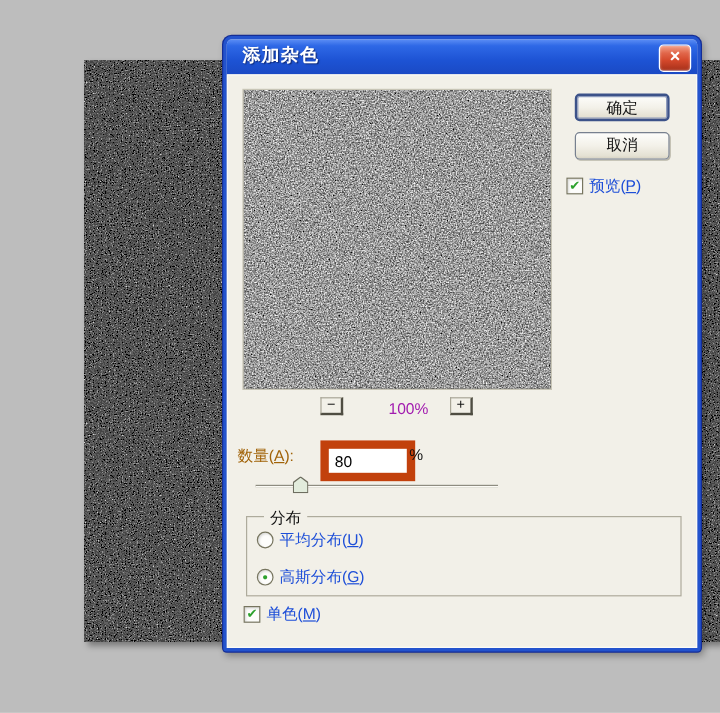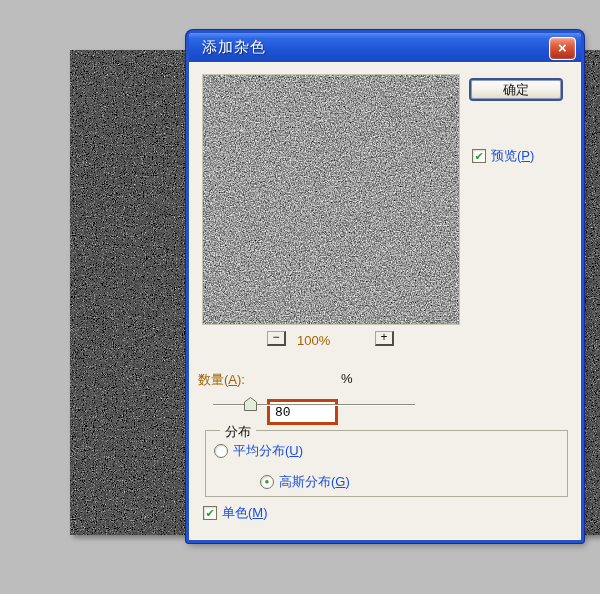--- a/index.html
+++ b/index.html
@@ -28,21 +28,21 @@
     background:#f2f0e8;
     box-shadow:0 0 0 1px #142d96, 2px 3px 6px rgba(0,0,0,.3);
   }
   #titlebar{
     height:29px;border-radius:4px 4px 0 0;
     background:linear-gradient(180deg,#5a8cf4 0%,#2e68e6 18%,#1d53d4 60%,#1a49c4 100%);
     position:relative;
     cursor:default;
   }
   #window-title{
-    color:#fff;font-weight:normal;font-size:15px;line-height:28px;
+    color:#fff;font-weight:bold;font-size:15px;line-height:28px;
     padding-left:13px;letter-spacing:1px;
     text-shadow:1px 1px 1px rgba(0,0,30,.5);
   }
   #close-btn{
     position:absolute;right:5px;top:4px;width:25px;height:21px;
     border:1px solid #fff;border-radius:4px;
     background:linear-gradient(180deg,#f4a28a 0%,#e1664a 30%,#d3472a 60%,#a5301a 100%);
     color:#fff;font-weight:bold;font-size:15px;line-height:19px;text-align:center;
     box-shadow:inset 0 0 2px rgba(255,255,255,.6);
     cursor:pointer;
@@ -63,50 +63,49 @@
     width:19px;height:15px;box-sizing:border-box;
     background:#f2f0e8;
     border:1px solid #a9a697;
     border-right:2px solid #4f4d42;
     border-bottom:2px solid #4f4d42;
     font-size:12px;line-height:11px;text-align:center;color:#111;
     cursor:pointer;
   }
   #zoom-out{left:78px;top:269px;}
   #zoom-in{left:186px;top:269px;}
-  #zoom-level{left:108px;top:271px;width:60px;text-align:left;font-size:13px;color:#a16207;}
+  #zoom-level{left:108px;top:271px;width:60px;text-align:right;font-size:13px;color:#a21caf;}
 
   
   #amount-label{left:9px;top:309px;font-size:13px;color:#a16207;}
   #amount-input{
     left:78px;top:305px;width:60px;height:20px;
-    border:3px solid #c2410c;background:#fff;
+    border:7px solid #c2410c;background:#fff;
     font-size:13px;padding:0 0 0 5px;
-    font-family:Liberation Mono, monospace;
-    margin-top:32px;
+    font-family:Liberation Sans, sans-serif;
   }
   #amount-unit{left:152px;top:309px;font-size:13px;color:#111;}
 
   
   #slider{left:24px;top:334px;width:202px;height:16px;cursor:pointer;}
   #slider-track{position:absolute;left:0;right:0;top:8px;height:1px;background:#8e8c80;border-bottom:1px solid #fcfbf6;}
   #slider-thumb{position:absolute;left:31px;top:1px;width:13px;height:14px;cursor:grab;}
 
   
   #dist-group{
     left:16px;top:368px;width:363px;height:67px;box-sizing:border-box;
     border:1px solid #aeab9c;
   }
   #dist-legend{
     position:absolute;left:14px;top:-8px;padding:0 5px;
     background:#f2f0e8;font-size:13px;color:#111;
   }
   .radio-row{position:absolute;left:8px;height:15px;cursor:pointer;}
   #radio-uniform{top:10px;}
-  #radio-gaussian{top:41px;margin-left:46px;}
+  #radio-gaussian{top:41px;}
   .radio-circle{
     display:inline-block;vertical-align:middle;
     width:12px;height:12px;border-radius:50%;
     border:1px solid #77755f;background:#fdfdfb;
     text-align:center;line-height:12px;font-size:8px;color:#2da12d;
     box-shadow:inset 1px 1px 2px rgba(0,0,0,.15);
   }
   .radio-label,.check-label{font-size:13px;color:#1d4ed8;vertical-align:middle;margin-left:5px;}
 
   
@@ -115,21 +114,21 @@
     width:12px;height:12px;
     border:1px solid #77755f;background:#fdfdfb;
     text-align:center;line-height:12px;font-size:11px;font-weight:bold;color:#2da12d;
     box-shadow:inset 1px 1px 2px rgba(0,0,0,.15);
   }
   #mono-row{left:14px;top:441px;cursor:pointer;}
   #preview-check-row{left:283px;top:84px;cursor:pointer;}
 
   
   .xp-btn{
-    left:280px;width:94px;height:23px;box-sizing:border-box;
+    left:290px;width:79px;height:23px;box-sizing:border-box;
     border-radius:4px;
     background:linear-gradient(180deg,#fdfdfb 0%,#f3f1e9 50%,#e4e1d3 90%,#d8d4c4 100%);
     font-size:13px;color:#111;text-align:center;line-height:20px;
     cursor:pointer;
   }
   #ok-btn{top:16px;border:2px solid #3c5289;box-shadow:0 0 0 1px #8d9bbd inset;}
   #cancel-btn{top:48px;border:1px solid #77808f;box-shadow:1px 1px 0 #b9b6a8;}
 
   u{text-decoration:underline;}
 </style>
@@ -212,19 +211,20 @@
       <div id="radio-gaussian" class="radio-row">
         <span class="radio-circle"><span>●</span></span><span class="radio-label"><span>高斯分布(</span><u>G</u><span>)</span></span>
       </div>
     </div>
 
     <div id="mono-row" class="abs">
       <span class="checkbox"><span>✔</span></span><span class="check-label"><span>单色(</span><u>M</u><span>)</span></span>
     </div>
 
     <div id="ok-btn" class="abs xp-btn"><span>确定</span></div>
+    <div id="cancel-btn" class="abs xp-btn"><span>取消</span></div>
 
     <div id="preview-check-row" class="abs">
       <span class="checkbox"><span>✔</span></span><span class="check-label"><span>预览(</span><u>P</u><span>)</span></span>
     </div>
 
   </div>
 </div>
 
 </body></html>

